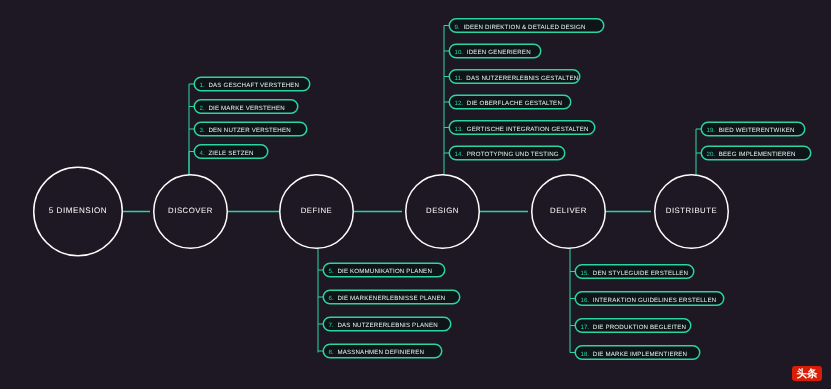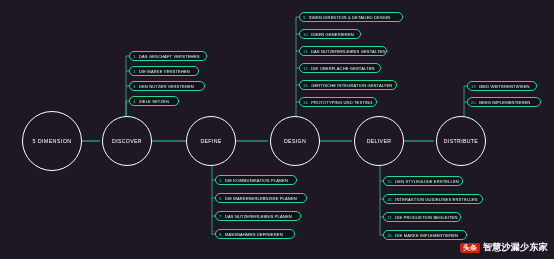--- a/index.html
+++ b/index.html
@@ -243,16 +243,15 @@
     <span class="pill-num">19.</span>
     <span class="pill-text">BIED WEITERENTWIKEN</span>
   </div>
   <div class="pill" style="left:467px; top:97px; width:74px;">
     <span class="pill-num">20.</span>
     <span class="pill-text">BEEG IMPLEMENTIEREN</span>
   </div>
 
   <div class="watermark">
     <span class="wm-badge">头条</span>
-    <span class="wm-text">智慧沙漏少东家</span>
   </div>
 
 </div>
 
 </body></html>

